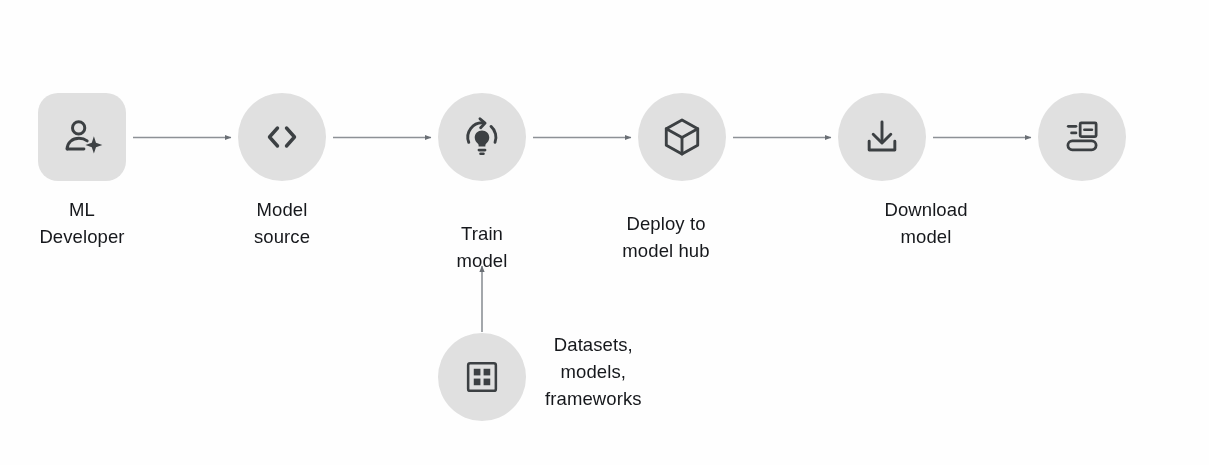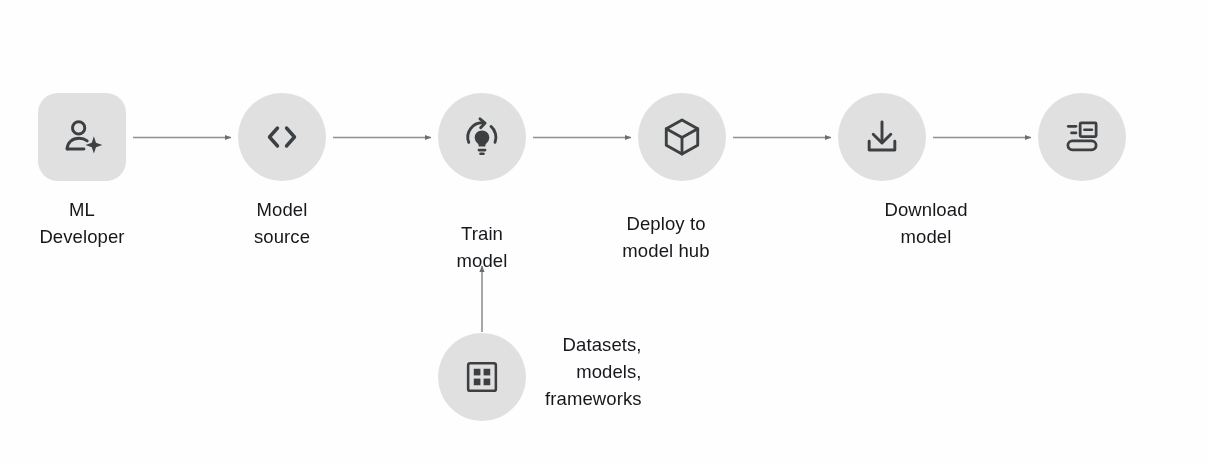--- a/index.html
+++ b/index.html
@@ -46,21 +46,21 @@
     text-align: center;
     font-size: 18.5px;
     line-height: 27px;
     color: #16181c;
     letter-spacing: 0.1px;
     white-space: pre-line;
     font-weight: 400;
   }
   .side-label {
     position: absolute;
-    text-align: right;
+    text-align: center;
     font-size: 18.5px;
     line-height: 27px;
     color: #16181c;
     letter-spacing: 0.1px;
     white-space: pre-line;
     font-weight: 400;
   }
 
   
   .connector {

